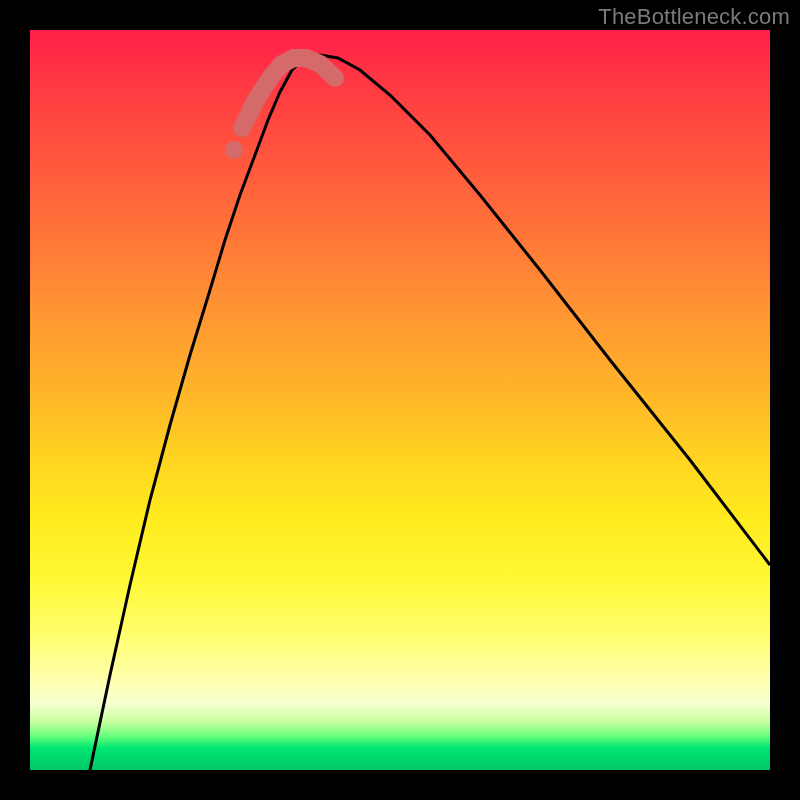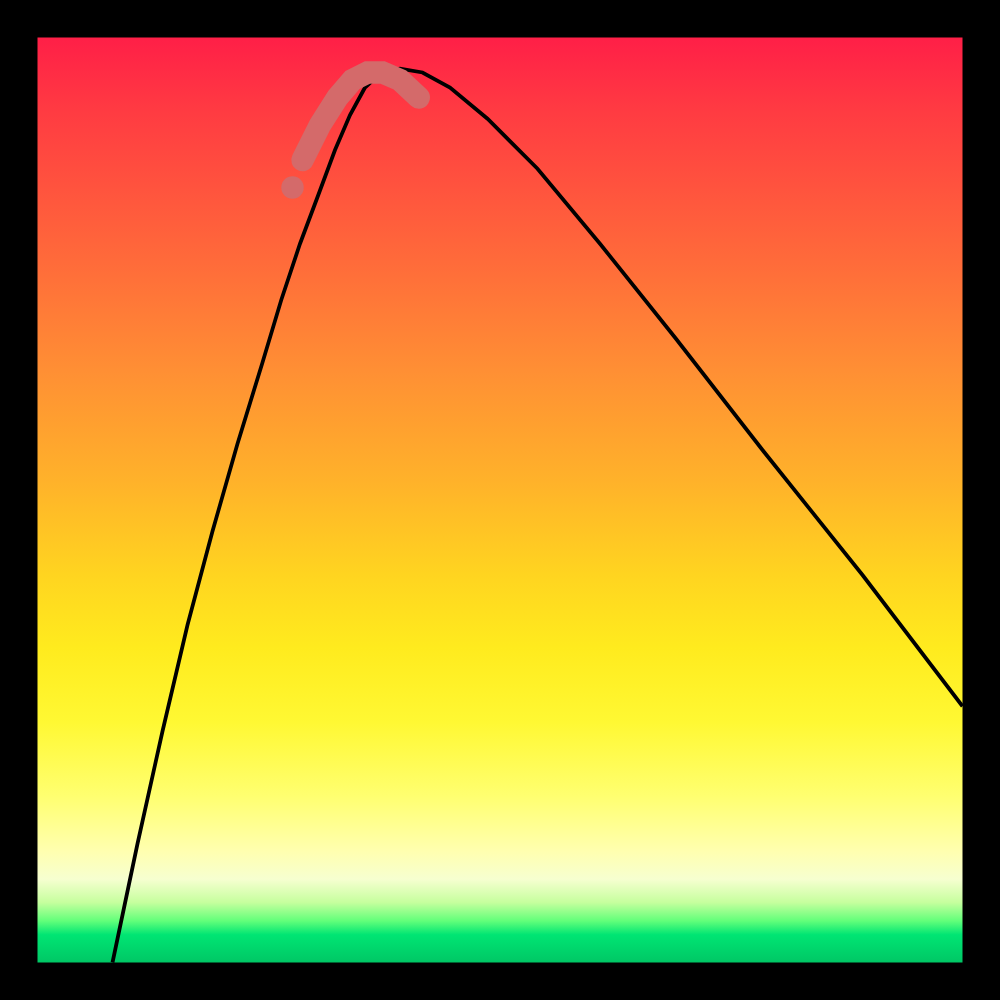--- a/index.html
+++ b/index.html
@@ -60,20 +60,21 @@
     left: 30px;
     width: 740px;
     height: 740px;
     overflow: visible;
   }
 </style>
 </head>
 <body>
 
 <div class="frame">
+  <div class="watermark">TheBottleneck.com</div>
 
   <div class="plot-area"></div>
 
   <svg class="curve-layer" viewBox="0 0 740 740" preserveAspectRatio="none">
     <path fill="none" stroke="#000000" stroke-width="3" d="M60 740 L80 645 L100 555 L120 470 L140 395 L160 325 L180 260 L195 210 L210 165 L225 125 L238 90 L250 62 L262 40 L275 28 L290 25 L308 28 L330 40 L360 65 L400 105 L450 165 L510 240 L580 330 L660 430 L740 535"></path>
     <path fill="none" stroke="#d46a6a" stroke-width="18" stroke-linecap="round" d="M212 98 L226 70 L240 48 L252 34 L264 28 L276 28 L290 34 L305 48"></path>
     <circle r="9" fill="#d46a6a" cx="204" cy="120"></circle>
   </svg>
 </div>
 

